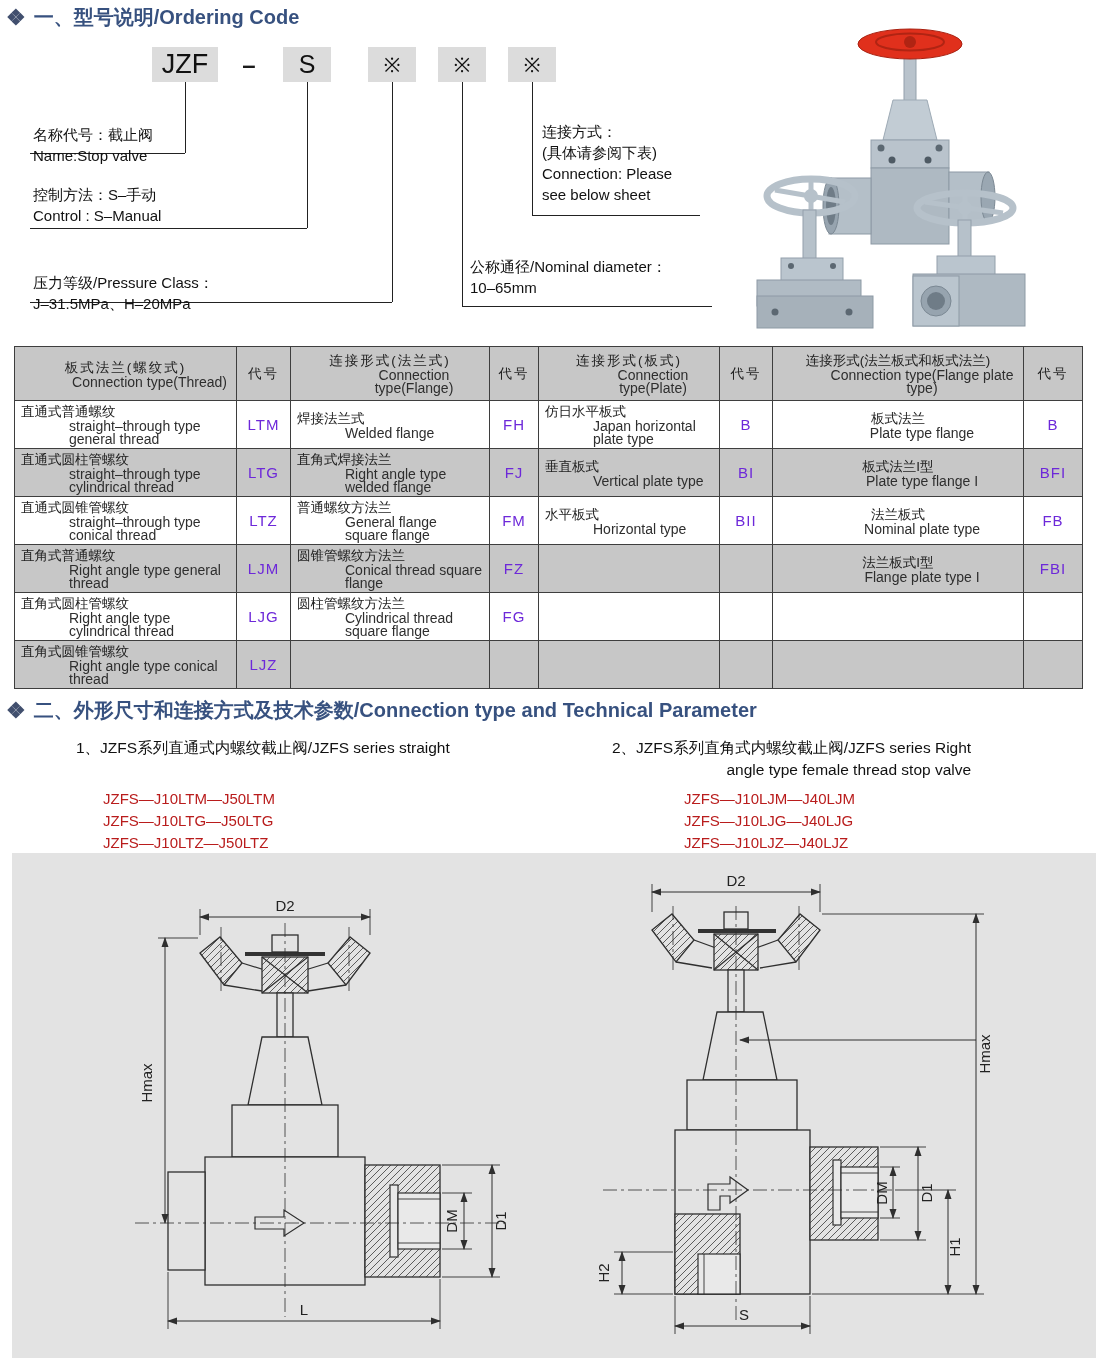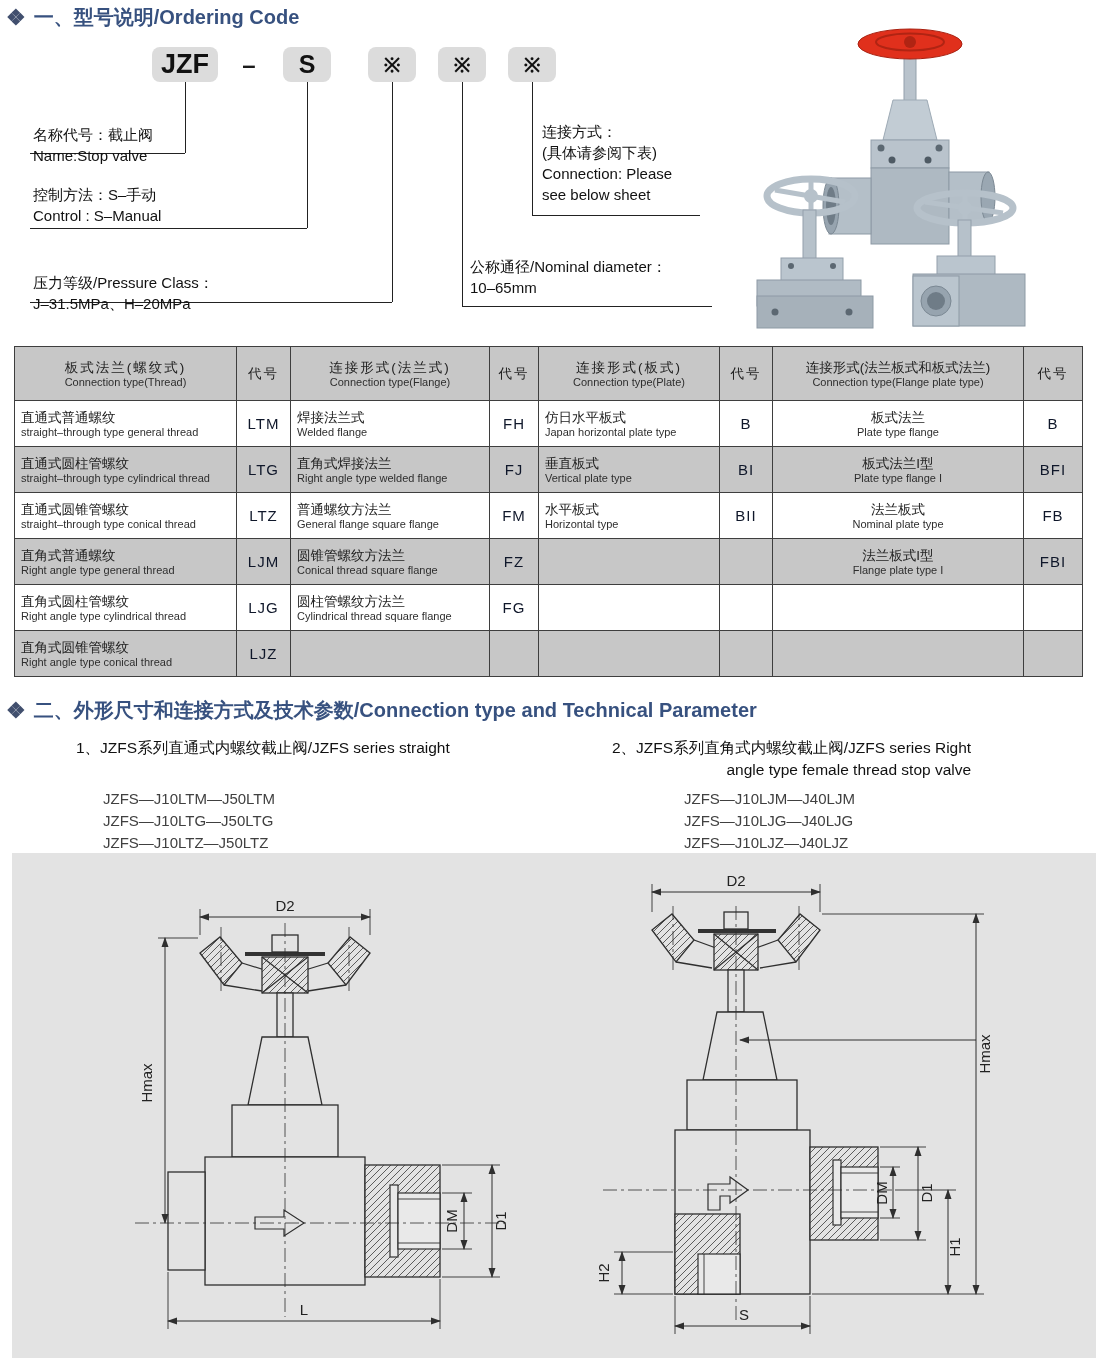--- a/index.html
+++ b/index.html
@@ -2,37 +2,37 @@
 <html><head>
 <meta charset="utf-8">
 <style>
   html,body{margin:0;padding:0;background:#fff;}
   #page{position:relative;width:1096px;height:1365px;background:#fff;overflow:hidden;
         font-family:"Liberation Sans", sans-serif;color:#1a1a1a;}
   .abs{position:absolute;}
   .sec-head{display:flex;align-items:center;gap:8px;font-weight:bold;font-size:20px;color:#37517f;}
   .sec-head .dmd{font-size:22px;line-height:20px;color:#414f6e;}
   .codebox{position:absolute;background:#dcdcdc;display:flex;align-items:center;justify-content:center;
-           font-weight:bold;color:#111;border-radius:8px;}
+           font-weight:normal;color:#111;}
   .vline{position:absolute;width:1px;background:#222;}
   .hline{position:absolute;height:1px;background:#222;}
   .olabel{position:absolute;font-size:15px;line-height:21px;color:#111;white-space:nowrap;}
   table.ct{position:absolute;left:14px;top:346px;width:1068px;border-collapse:collapse;table-layout:fixed;}
   table.ct td,table.ct th{border:1px solid #3e3e3e;vertical-align:middle;padding:2px 6px;font-weight:normal;}
   table.ct tr.gray{background:#c7c7c7;}
   table.ct tr.white{background:#ffffff;}
   table.ct .cn{font-size:13.5px;line-height:17px;color:#222;}
-  table.ct .en{font-size:11px;line-height:13px;color:#2e2e2e;}
+  table.ct .en{font-size:14px;line-height:13px;color:#2e2e2e;margin-left:48px;}
   table.ct th .cn{letter-spacing:2px;}
-  table.ct .code{font-size:15px;text-align:center;color:#0f172a;letter-spacing:1px;}
+  table.ct .code{font-size:15px;text-align:center;color:#6d28d9;letter-spacing:1px;}
   table.ct .hrow{height:54px;}
   table.ct .drow{height:46px;}
   table.ct .c7{text-align:center;}
   .subhead{position:absolute;font-size:15.5px;line-height:22px;color:#111;text-align:right;}
-  .models{position:absolute;font-size:15px;line-height:22px;color:#404040;}
+  .models{position:absolute;font-size:15px;line-height:22px;color:#b91c1c;}
   .panel{position:absolute;left:12px;top:853px;width:1084px;height:505px;background:#e3e3e3;}
   svg text.dimtxt{font-family:"Liberation Sans",sans-serif;font-size:15px;fill:#222;}
   svg .o{fill:#e3e3e3;stroke:#2f2f2f;stroke-width:1.3;}
   svg .w{fill:#e9e9e9;stroke:#2f2f2f;stroke-width:1.2;}
   svg .h{stroke:#2f2f2f;stroke-width:1.3;fill:none;}
   svg .dim{stroke:#2f2f2f;stroke-width:1;fill:none;}
   svg .ext{stroke:#2f2f2f;stroke-width:0.9;fill:none;}
   svg .cl{stroke:#2f2f2f;stroke-width:0.8;fill:none;stroke-dasharray:14 4 3 4;}
 </style>
 </head>

